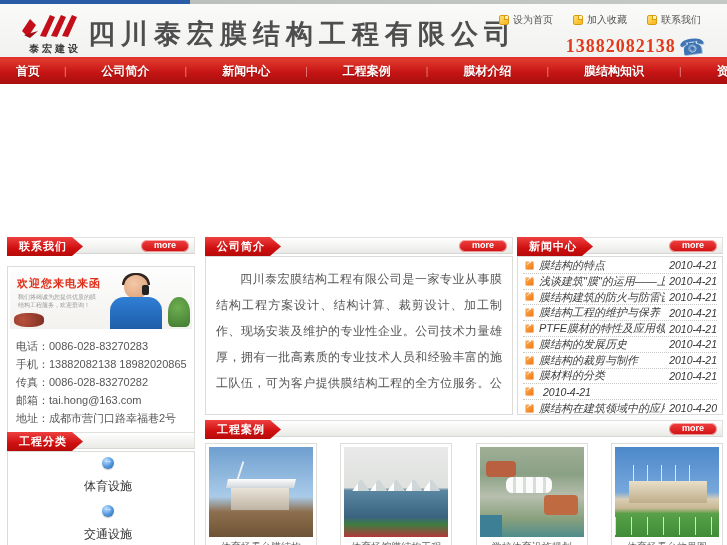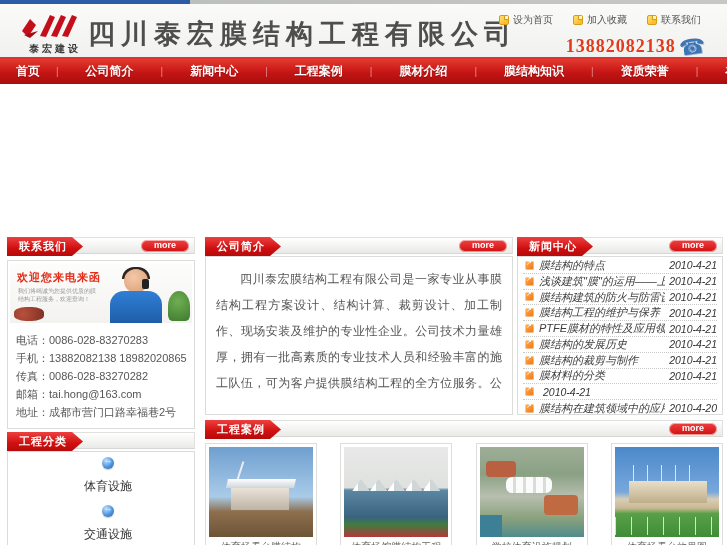--- a/index.html
+++ b/index.html
@@ -21,39 +21,39 @@
   .quick-link { display:flex; align-items:center; gap:4px; font-size:10px; color:#555; cursor:pointer; text-decoration:none; }
   .note-icon { width:10px; height:10px; background:linear-gradient(135deg,#ffe27a 0%,#fbbf2e 70%); border:1px solid #d99b12; border-radius:2px; position:relative; }
   .note-icon::after { content:""; position:absolute; right:0; top:0; width:3px; height:3px; background:#fff3c8; border-left:1px solid #d99b12; border-bottom:1px solid #d99b12; }
   #phone-box { position:absolute; right:22px; top:32px; display:flex; align-items:center; gap:3px; }
   #phone-number { font-family:"Liberation Serif","DejaVu Serif",serif; font-size:18px; font-weight:bold; color:#e23a1b; letter-spacing:1px; }
   #phone-icon { font-size:21px; color:#3f74b3; line-height:1; transform:rotate(-8deg); text-shadow:1px 1px 0 #9db9d8; }
 
   #header-line { position:absolute; left:0; top:57px; width:727px; height:2px; background:#e03030; }
 
   
-  #nav { position:absolute; left:0; top:59px; width:727px; height:25px; background:linear-gradient(180deg,#e23a2e 0%,#c51414 55%,#a90e0e 100%); display:flex; align-items:center; }
+  #nav { position:absolute; left:0; top:59px; width:727px; height:25px; background:linear-gradient(180deg,#e23a2e 0%,#c51414 55%,#a90e0e 100%); display:flex; align-items:center;gap:8px; }
   .nav-item { color:#fff; font-size:12px; font-weight:bold; padding:0 27px; cursor:pointer; white-space:nowrap; text-shadow:0 1px 1px rgba(120,0,0,.6); }
   .nav-item:first-child { padding:0 16px; }
   .nav-sep { color:rgba(255,220,220,.55); font-size:10px; }
 
   
   .sec-head { position:absolute; height:17px; background:linear-gradient(180deg,#ffffff,#e9e9e6); border:1px solid #e0e0dd; border-bottom:1px solid #d6d6d3; }
   .ribbon { position:absolute; left:-1px; top:-1px; height:19px; min-width:72px; padding:0 16px 0 12px; background:linear-gradient(180deg,#ee4040 0%,#cf0f0f 60%,#b60b0b 100%);
             clip-path:polygon(0 0, calc(100% - 11px) 0, 100% 50%, calc(100% - 11px) 100%, 0 100%);
             display:flex; align-items:center; }
   .ribbon span { color:#fff; font-size:11px; font-weight:bold; letter-spacing:1px; }
   .more-btn { position:absolute; right:5px; top:2px; background:linear-gradient(180deg,#f04040,#cf1010); color:#fff; font-size:9px; font-weight:bold;
               padding:1px 13px 2px; border-radius:6px; box-shadow:inset 0 0 0 1px rgba(255,255,255,.55); cursor:pointer; line-height:1; }
 
   .panel { position:absolute; background:#fff; border:1px solid #dbdbd8; }
 
   
   #contact-head { left:7px; top:237px; width:188px; }
-  #contact-panel { left:7px; top:260px; width:188px; height:169px; }
+  #contact-panel { left:7px; top:266px; width:188px; height:169px; }
   #cs-banner { position:relative; margin:2px; height:60px; background:linear-gradient(180deg,#fdfdfd,#f3f2ef); overflow:hidden; }
   #cs-banner .welcome { position:absolute; left:7px; top:7px; font-size:11px; font-weight:bold; color:#e2301c; letter-spacing:1px; white-space:nowrap; }
   #cs-banner .mini-lines { position:absolute; left:8px; top:24px; font-size:6px; line-height:8px; color:#999; width:78px; }
   .cs-person { position:absolute; right:28px; top:4px; width:56px; height:56px; }
   .cs-head { position:absolute; left:16px; top:2px; width:24px; height:24px; border-radius:50%; background:radial-gradient(circle at 40% 35%,#f4c8a8,#d89b72); }
   .cs-hair { position:absolute; left:14px; top:0; width:28px; height:12px; border-radius:14px 14px 0 0; background:#2e2520; }
   .cs-body { position:absolute; left:2px; top:24px; width:52px; height:32px; border-radius:14px 14px 0 0; background:linear-gradient(180deg,#2f7fd6,#1e5ea8); }
   .cs-headset { position:absolute; left:34px; top:12px; width:7px; height:10px; border-radius:2px; background:#222; }
   .cs-plant { position:absolute; right:2px; top:28px; width:22px; height:30px; border-radius:50% 50% 20% 20%; background:radial-gradient(circle at 45% 35%,#6fae52,#3f7a2e); }
   .cs-flowers { position:absolute; left:4px; bottom:2px; width:30px; height:14px; border-radius:40%; background:radial-gradient(circle at 30% 50%,#b8503c,#7e3023); }

